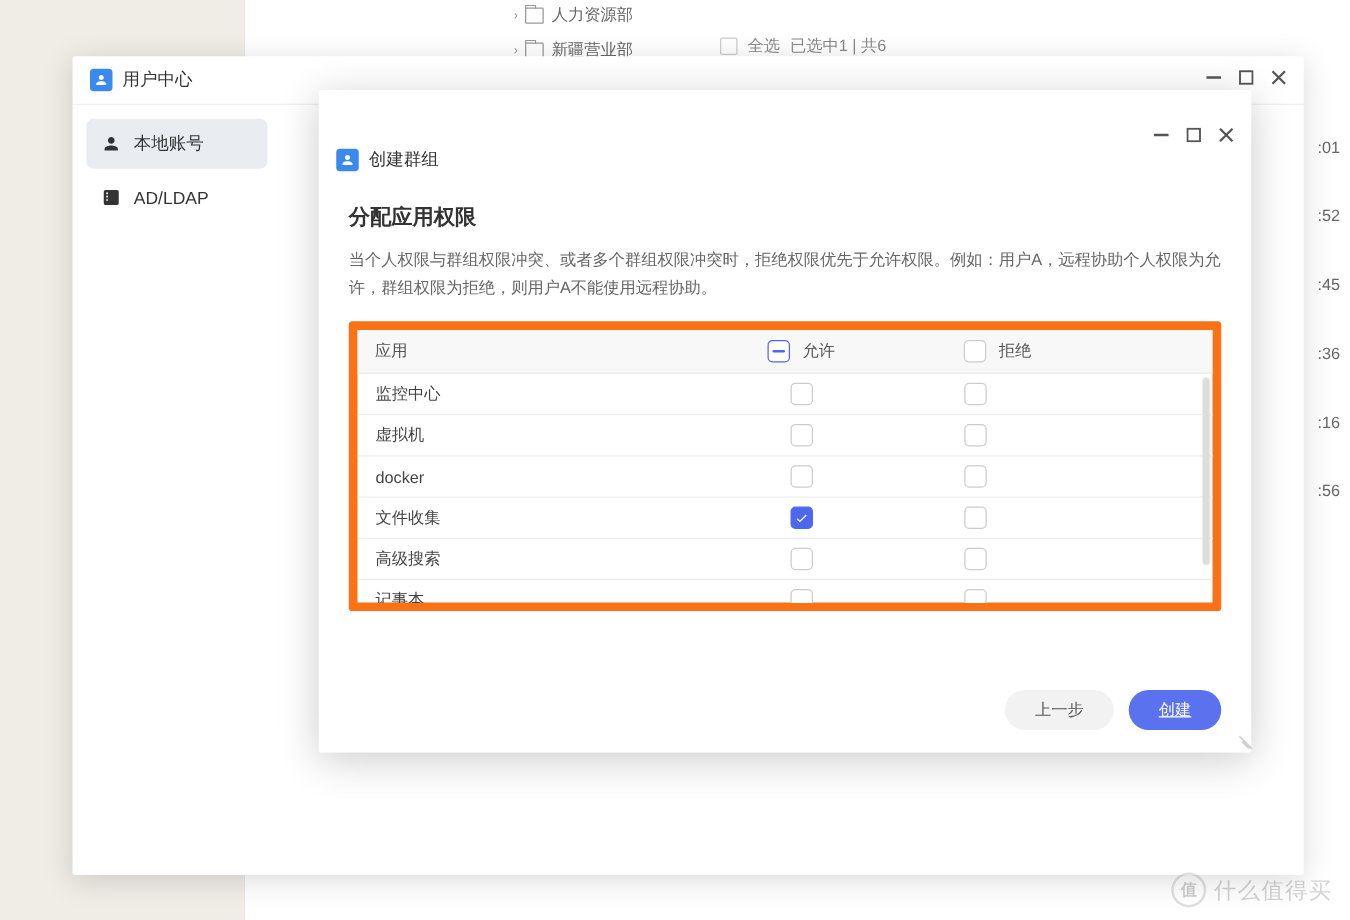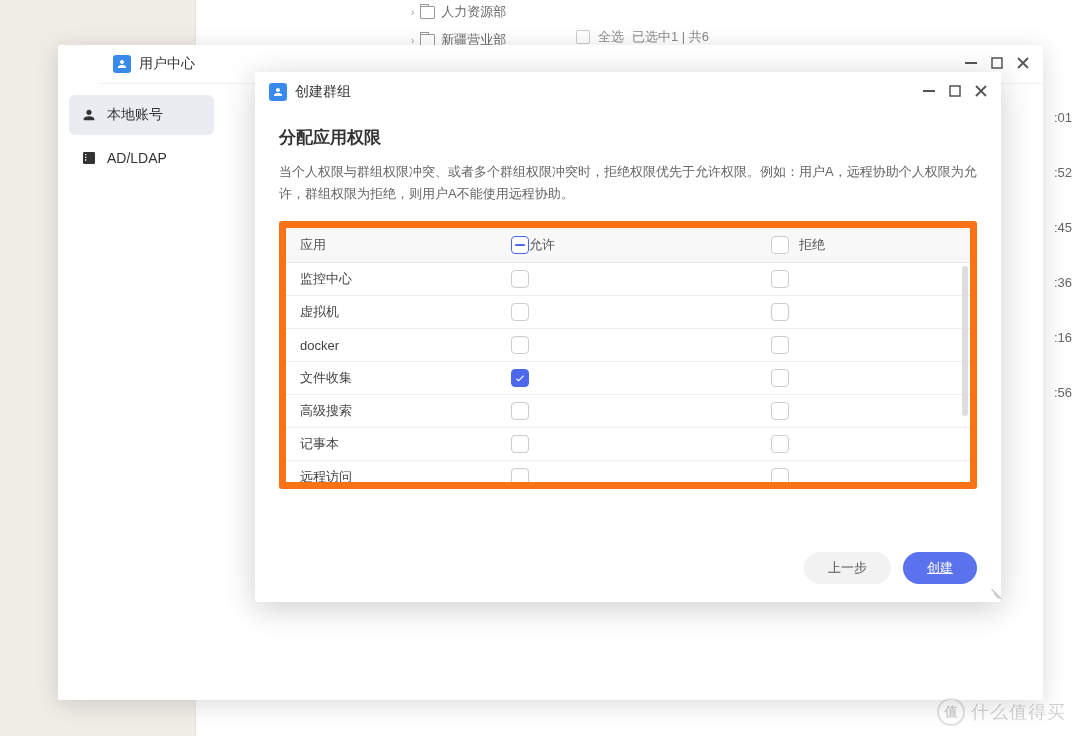--- a/index.html
+++ b/index.html
@@ -7,50 +7,50 @@
     
     .bg-layer { position: absolute; left: 195px; top: 0; right: 0; height: 100%; background: #fff; border-left: 1px solid #e5e5e5; }
     .bg-folders { position: absolute; top: 0; left: 215px; display: flex; flex-direction: column; gap: 4px; padding-top: 0; }
     .bg-folder { display: flex; align-items: center; gap: 6px; color: #666; font-size: 13px; padding: 3px 0; }
     .bg-folder-arrow { font-size: 10px; color: #999; }
     .bg-top-controls { position: absolute; left: 380px; top: 28px; display: flex; align-items: center; gap: 8px; color: #888; font-size: 13px; }
     .bg-checkbox { width: 14px; height: 14px; border: 1px solid #ccc; border-radius: 2px; }
     .bg-times { position: absolute; right: 8px; top: 110px; display: flex; flex-direction: column; gap: 40px; color: #666; font-size: 13px; }
     
     .window-user-center { position: absolute; left: 58px; top: 45px; width: 985px; height: 655px; background: #fff; box-shadow: 0 4px 24px rgba(0,0,0,0.15); border-radius: 2px; display: flex; flex-direction: column; }
-    .uc-titlebar { display: flex; align-items: center; justify-content: space-between; padding: 10px 14px; border-bottom: 1px solid #f0f0f0; margin-left: 41px; }
+    .uc-titlebar { display: flex; align-items: center; justify-content: space-between; padding: 10px 14px; border-bottom: 1px solid #f0f0f0; }
     .uc-title-left { display: flex; align-items: center; gap: 8px; }
     .uc-icon { width: 18px; height: 18px; background: #3a8aed; border-radius: 3px; display: flex; align-items: center; justify-content: center; }
     .uc-icon svg { fill: #fff; }
     .uc-title { font-size: 14px; color: #333; font-weight: 500; }
     .uc-controls { display: flex; gap: 14px; }
     .uc-ctrl { cursor: pointer; color: #555; }
     
     .uc-body { flex: 1; display: flex; }
     .uc-sidebar { width: 167px; padding: 11px 11px; display: flex; flex-direction: column; gap: 4px; }
     .uc-nav-item { display: flex; align-items: center; gap: 10px; padding: 11px 12px; border-radius: 6px; color: #333; font-size: 14px; cursor: pointer; }
     .uc-nav-item.active { background: #e9edf2; font-weight: 500; }
     .uc-nav-icon { width: 16px; height: 16px; fill: #333; }
     
     .window-create-group { position: absolute; left: 255px; top: 72px; width: 746px; height: 530px; background: #fff; box-shadow: 0 6px 32px rgba(0,0,0,0.2); border-radius: 2px; display: flex; flex-direction: column; }
     .cg-titlebar { display: flex; align-items: center; justify-content: space-between; padding: 11px 14px; }
-    .cg-title-left { display: flex; align-items: flex-start; gap: 8px; }
+    .cg-title-left { display: flex; align-items: flex-start; gap: 8px; margin-top: 36px; }
     .cg-icon { width: 18px; height: 18px; background: #3a8aed; border-radius: 3px; display: flex; align-items: center; justify-content: center; }
     .cg-title { font-size: 14px; color: #333; font-weight: 500; }
     .cg-controls { display: flex; gap: 14px; }
     .cg-ctrl { cursor: pointer; color: #555; }
     
     .cg-content { flex: 1; padding: 0 24px; display: flex; flex-direction: column; overflow: hidden; }
     .cg-heading { font-size: 17px; font-weight: 700; color: #333; margin-top: 14px; margin-bottom: 12px; }
     .cg-desc { font-size: 13px; line-height: 1.7; color: #666; margin-bottom: 16px; }
     
     .perm-table { border: 7px solid #f97316; border-radius: 3px; overflow: hidden; flex: 1; display: flex; flex-direction: column; position: relative; }
     .perm-header { display: flex; background: #f8f8f8; border-bottom: 1px solid #e8e8e8; padding: 8px 0; font-size: 13px; color: #555; }
     .perm-col1 { width: 225px; padding-left: 14px; }
-    .perm-col2 { width: 260px; display: flex; align-items: center; gap: 0; }
+    .perm-col2 { width: 260px; display: flex; align-items: center; gap: 10px; justify-content: center; }
     .perm-col3 { flex: 1; display: flex; align-items: center; gap: 10px; }
     .perm-body { flex: 1; overflow-y: auto; position: relative; }
     .perm-row { display: flex; align-items: center; border-bottom: 1px solid #eee; padding: 7px 0; font-size: 13px; color: #444; }
     .perm-row:last-child { border-bottom: none; }
     .perm-scrollbar { position: absolute; right: 2px; top: 38px; width: 6px; height: 150px; background: #ddd; border-radius: 3px; }
     
     .checkbox { width: 18px; height: 18px; border: 1.5px solid #ccc; border-radius: 4px; cursor: pointer; display: flex; align-items: center; justify-content: center; background: #fff; }
     .checkbox.indeterminate { border-color: #4d68ec; }
     .checkbox.indeterminate::after { content: ""; width: 10px; height: 2px; background: #4d68ec; border-radius: 1px; }
     .checkbox.checked { background: #4d68ec; border-color: #4d68ec; }

